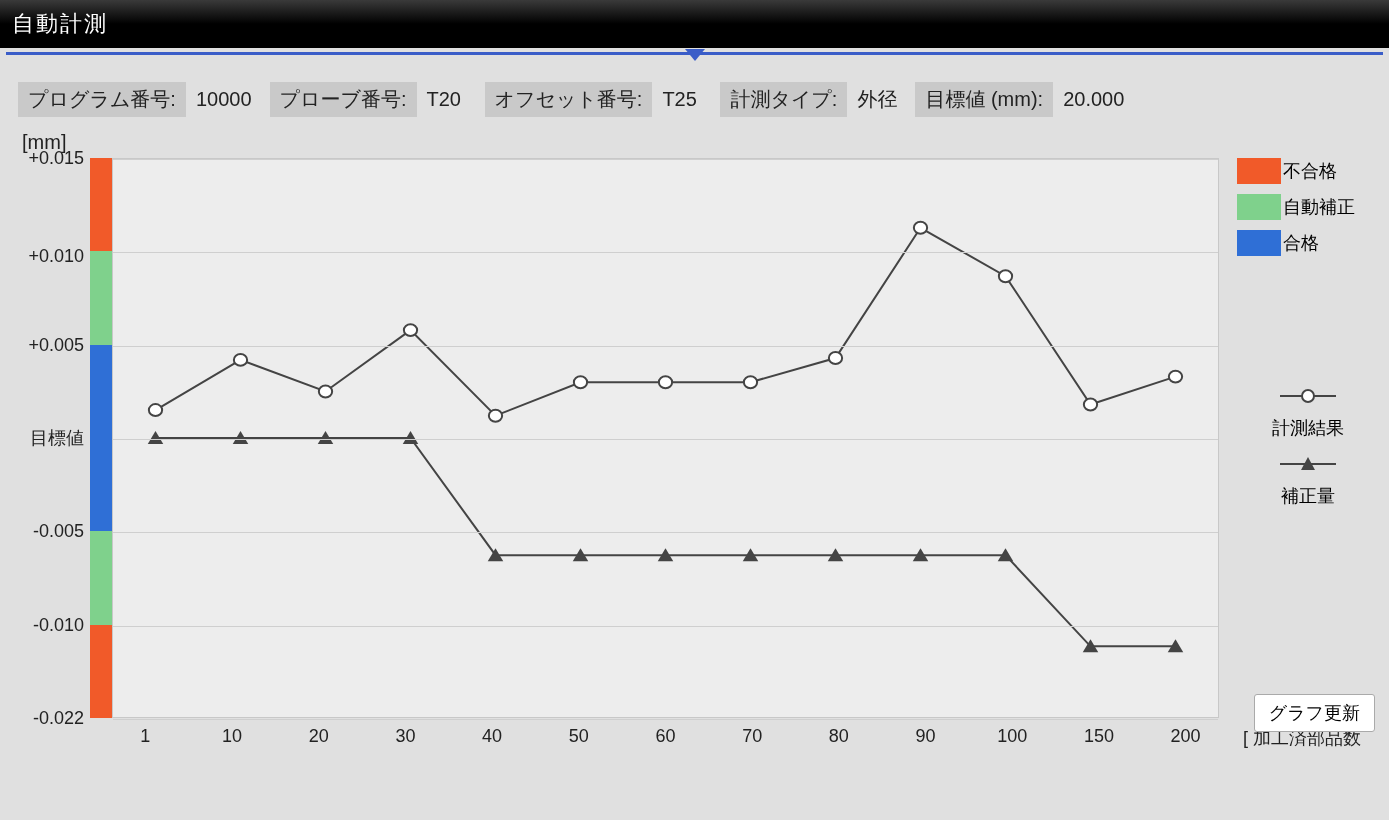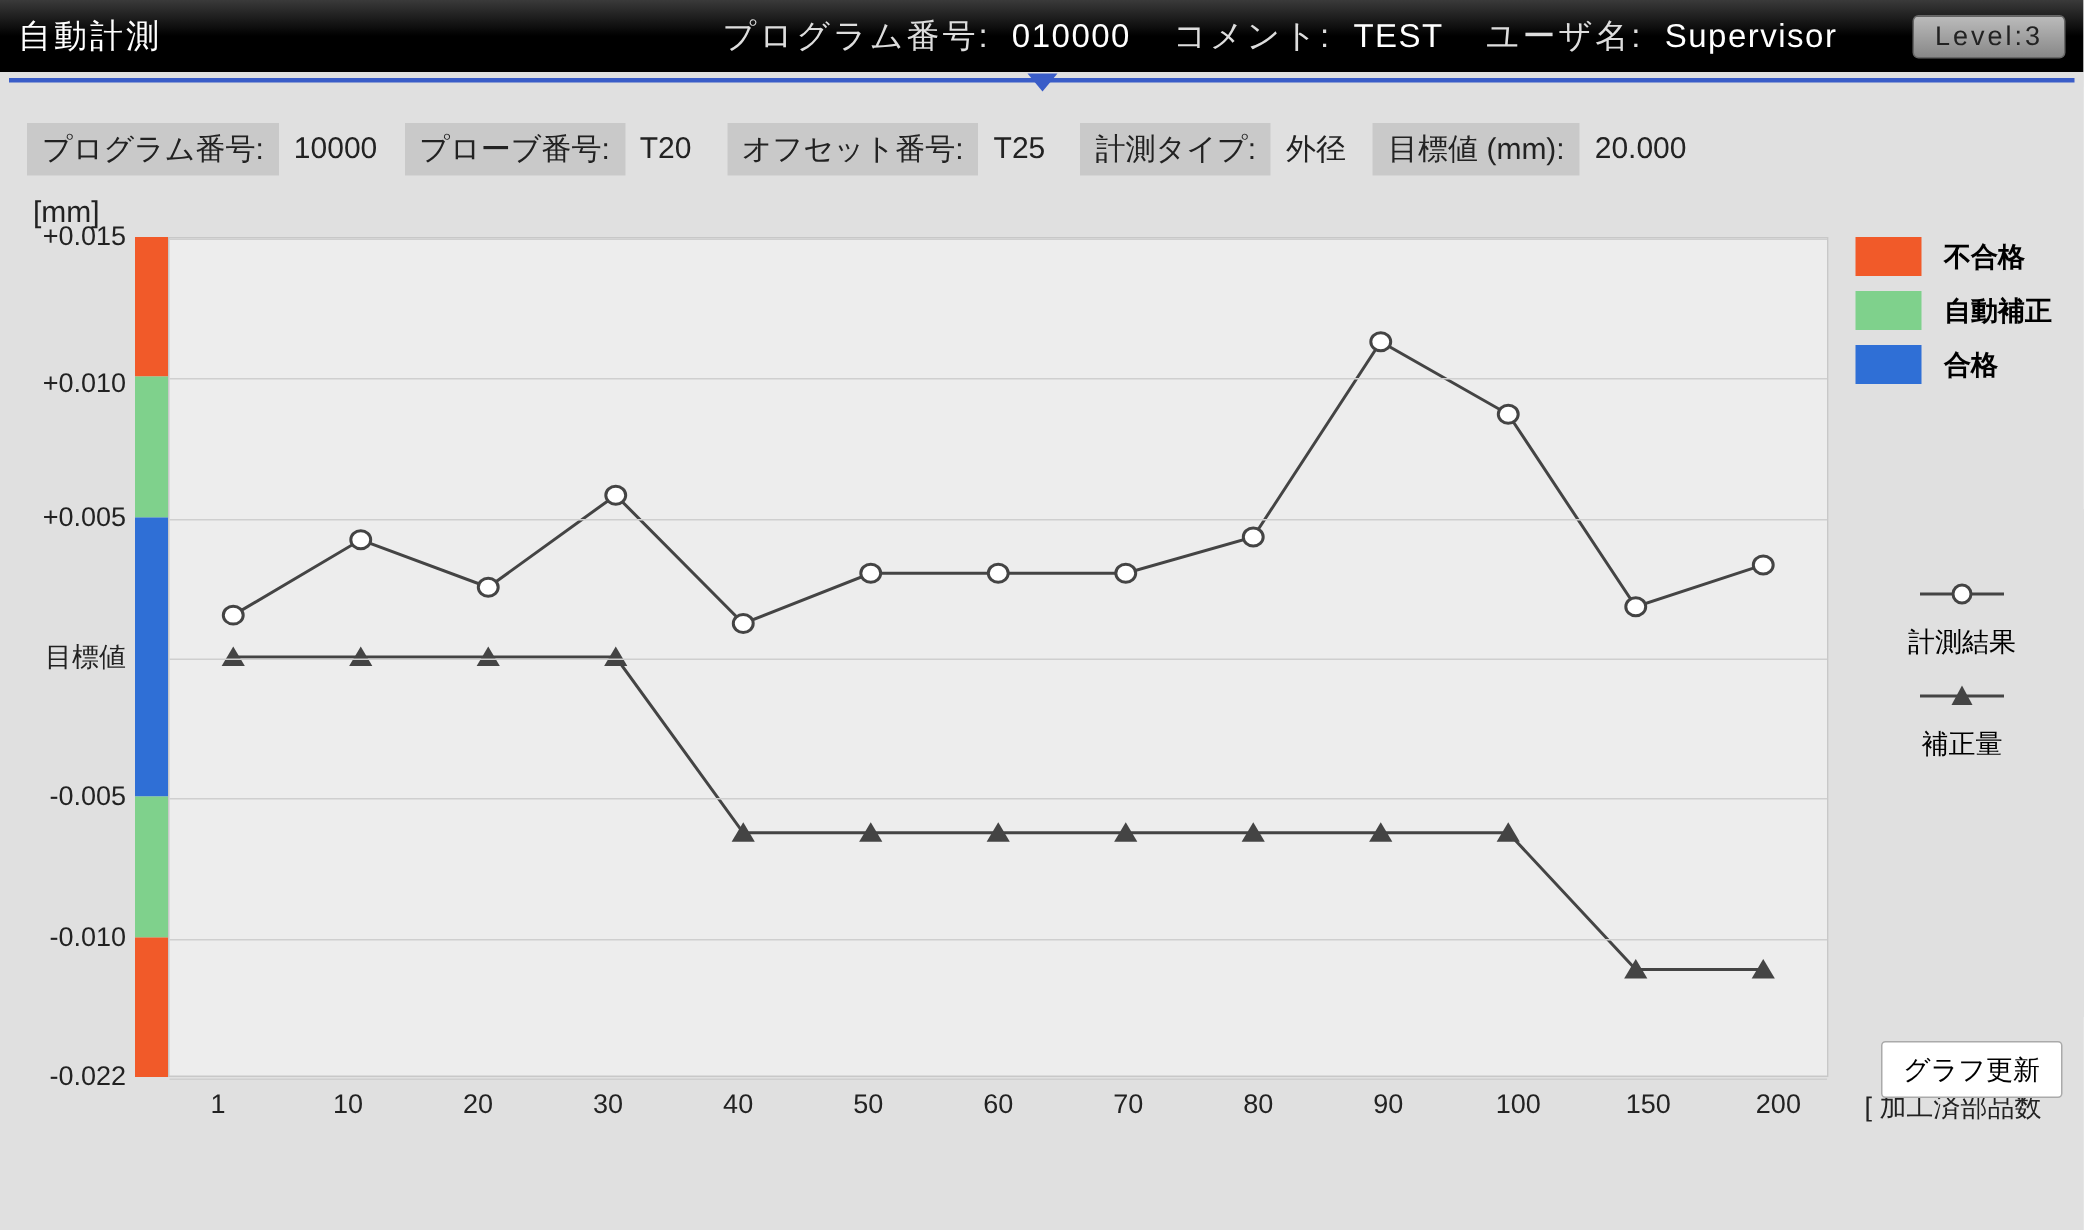--- a/index.html
+++ b/index.html
@@ -106,21 +106,21 @@
     position: absolute; left: 0; right: 0; height: 1px;
     background: #cfcfcf;
   }
   .plot svg { position: absolute; inset: 0; width: 100%; height: 100%; }
   .legend-right {
     width: 160px;
     padding-left: 18px;
     font-size: 18px;
     position: relative;
   }
-  .legend-row { display: flex; align-items: center; gap: 15px; margin-bottom: 10px; font-weight: bold; }
+  .legend-row { display: flex; align-items: center; gap: 2px; margin-bottom: 10px; }
   .legend-swatch { width: 44px; height: 26px; }
   .series-legend { margin-top: 130px; }
   .series-row { display: flex; align-items: center; gap: 10px; margin-bottom: 14px; flex-direction: column; }
   .series-mark { width: 56px; height: 20px; }
   .update-btn {
     background: #fff;
     border: 1px solid #aaa;
     border-radius: 3px;
     padding: 6px 14px;
     font-size: 18px;
@@ -137,35 +137,20 @@
     margin-top: 8px;
   }
   .x-axis .xlab { text-align: center; flex: 1; }
   .x-axis .right-label { width: 160px; padding-left: 14px; white-space: nowrap; }
 </style>
 </head>
 <body>
 
 <div class="header">
   <div class="header-title">自動計測</div>
-  <div class="header-info">
-    <div>
-      <span class="lbl">プログラム番号:</span>
-      <span class="val">010000</span>
-    </div>
-    <div>
-      <span class="lbl">コメント:</span>
-      <span class="val">TEST</span>
-    </div>
-    <div>
-      <span class="lbl">ユーザ名:</span>
-      <span class="val">Supervisor</span>
-    </div>
-    <div class="level-badge">Level:3</div>
-  </div>
 </div>
 
 <div class="blue-line">
   <div class="marker"></div>
 </div>
 
 <div class="params-row">
   <div class="param">
     <span class="lbl">プログラム番号:</span>
     <span class="val">10000</span>

